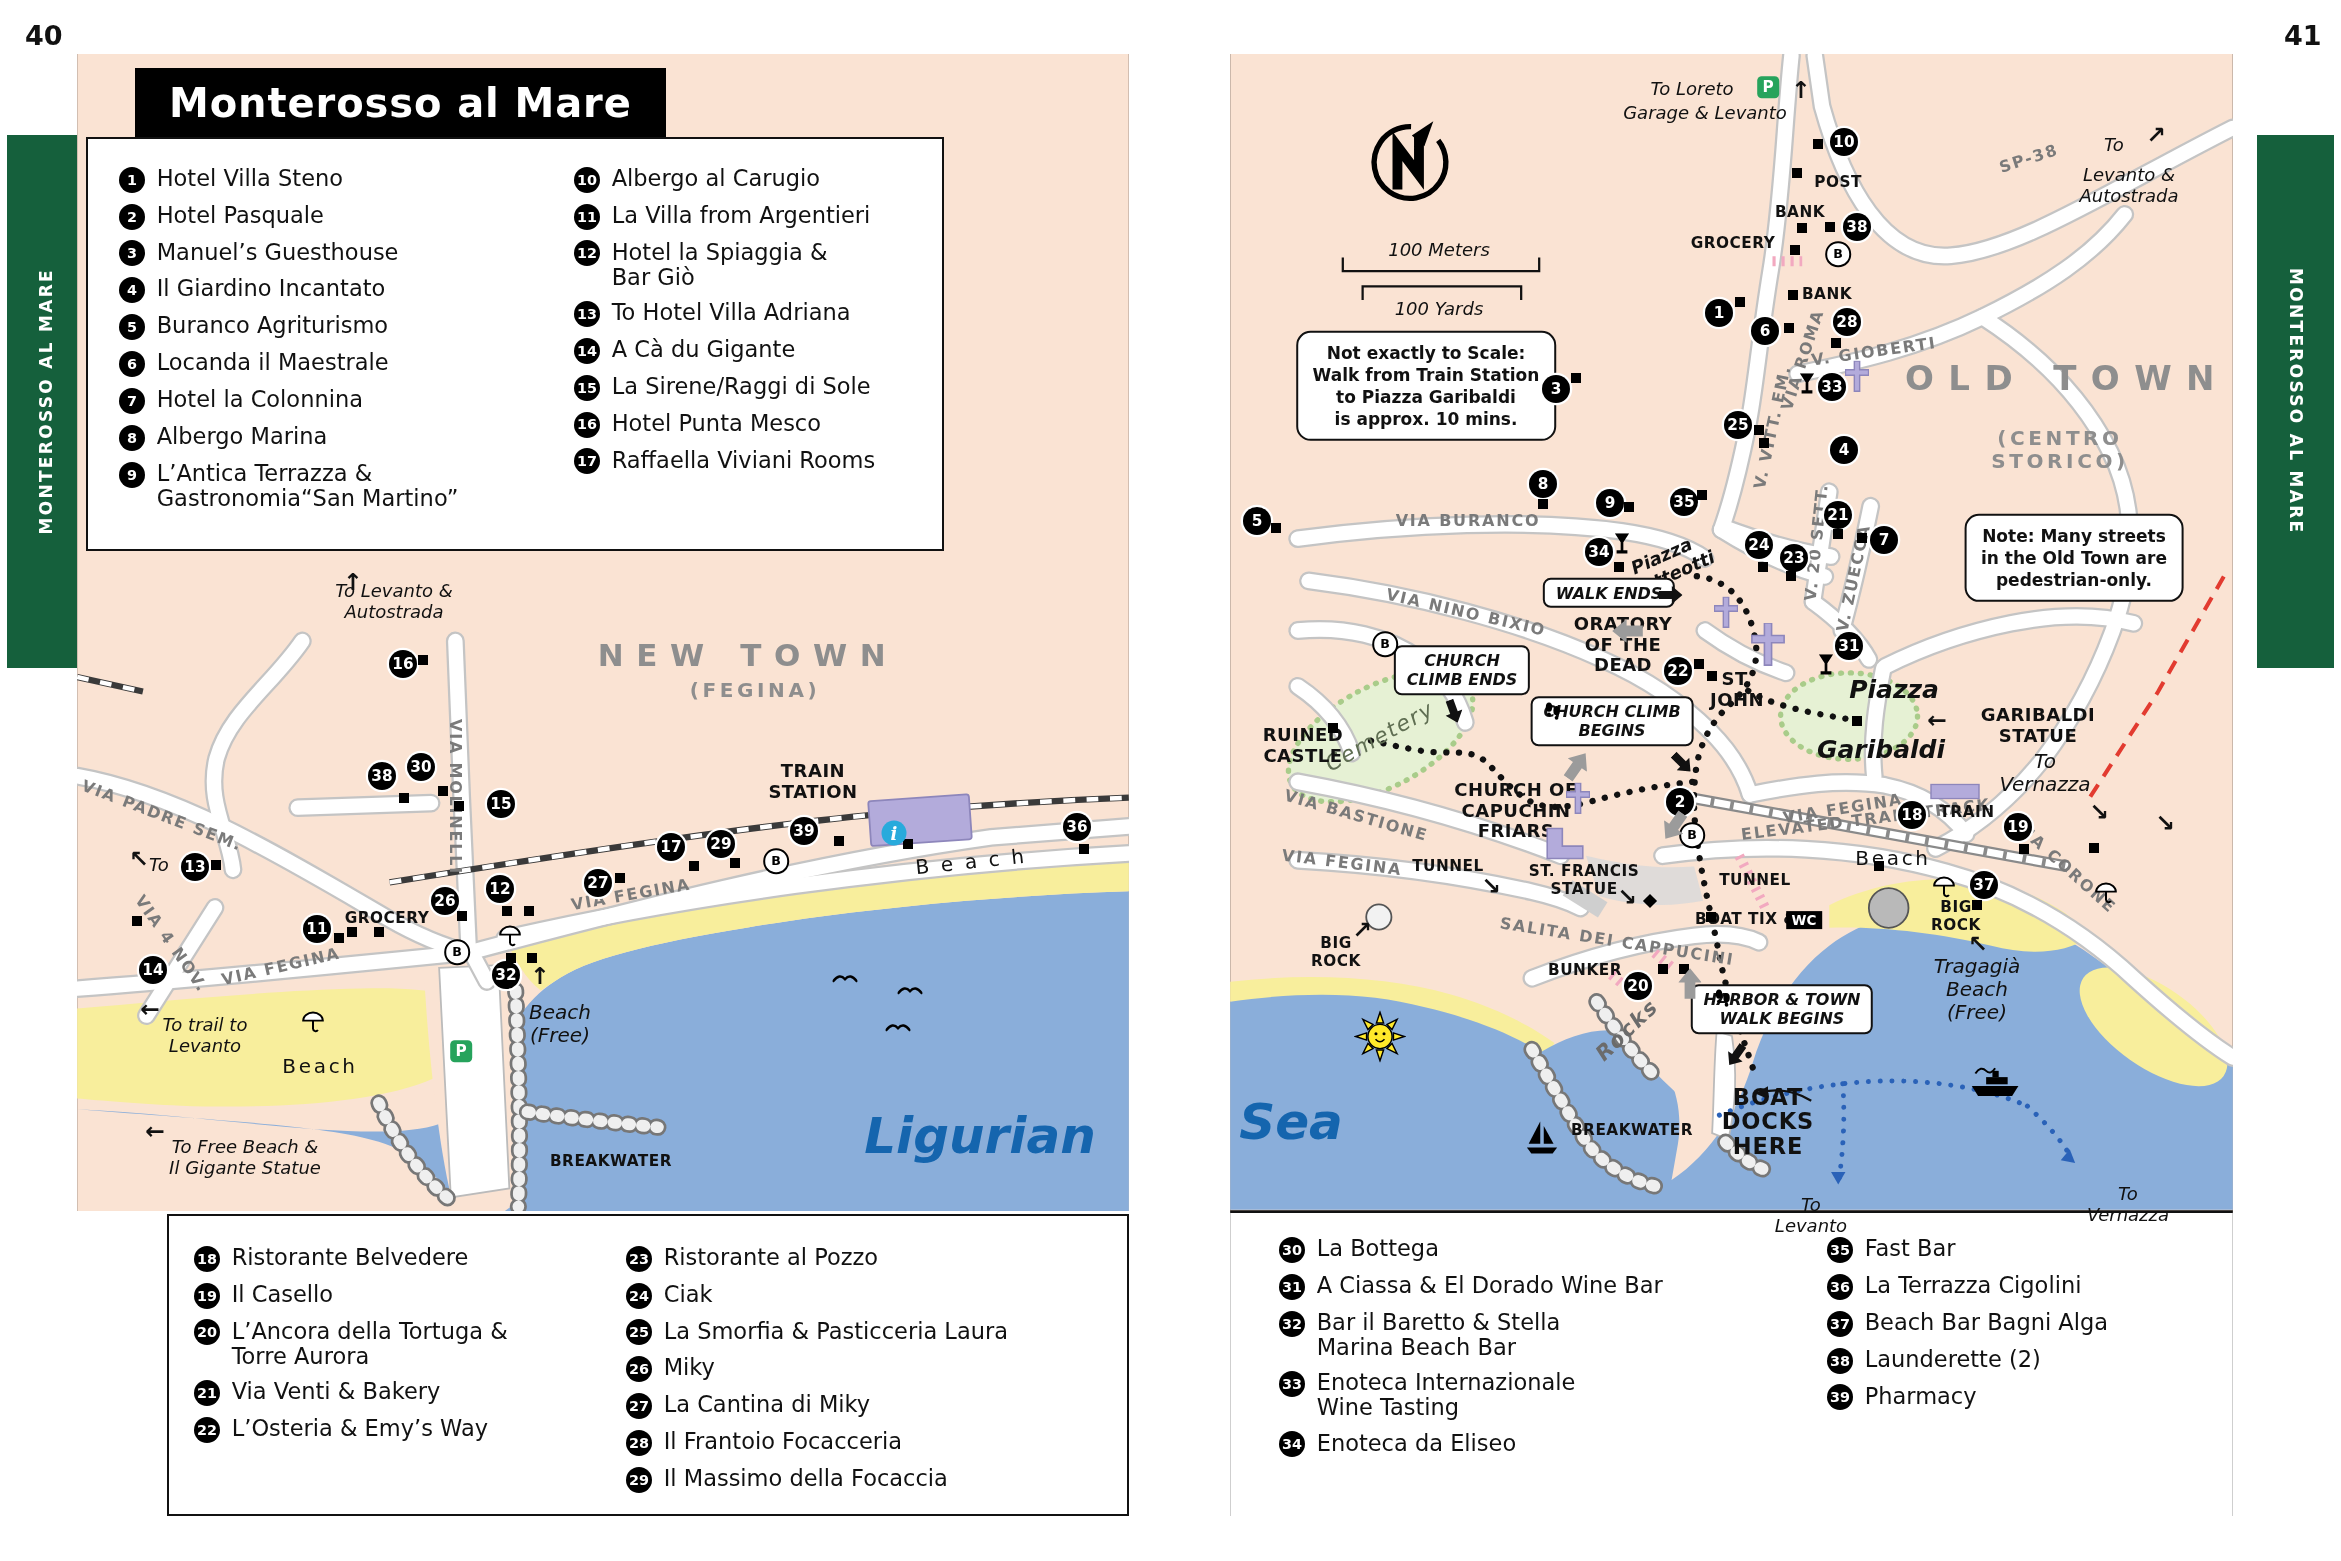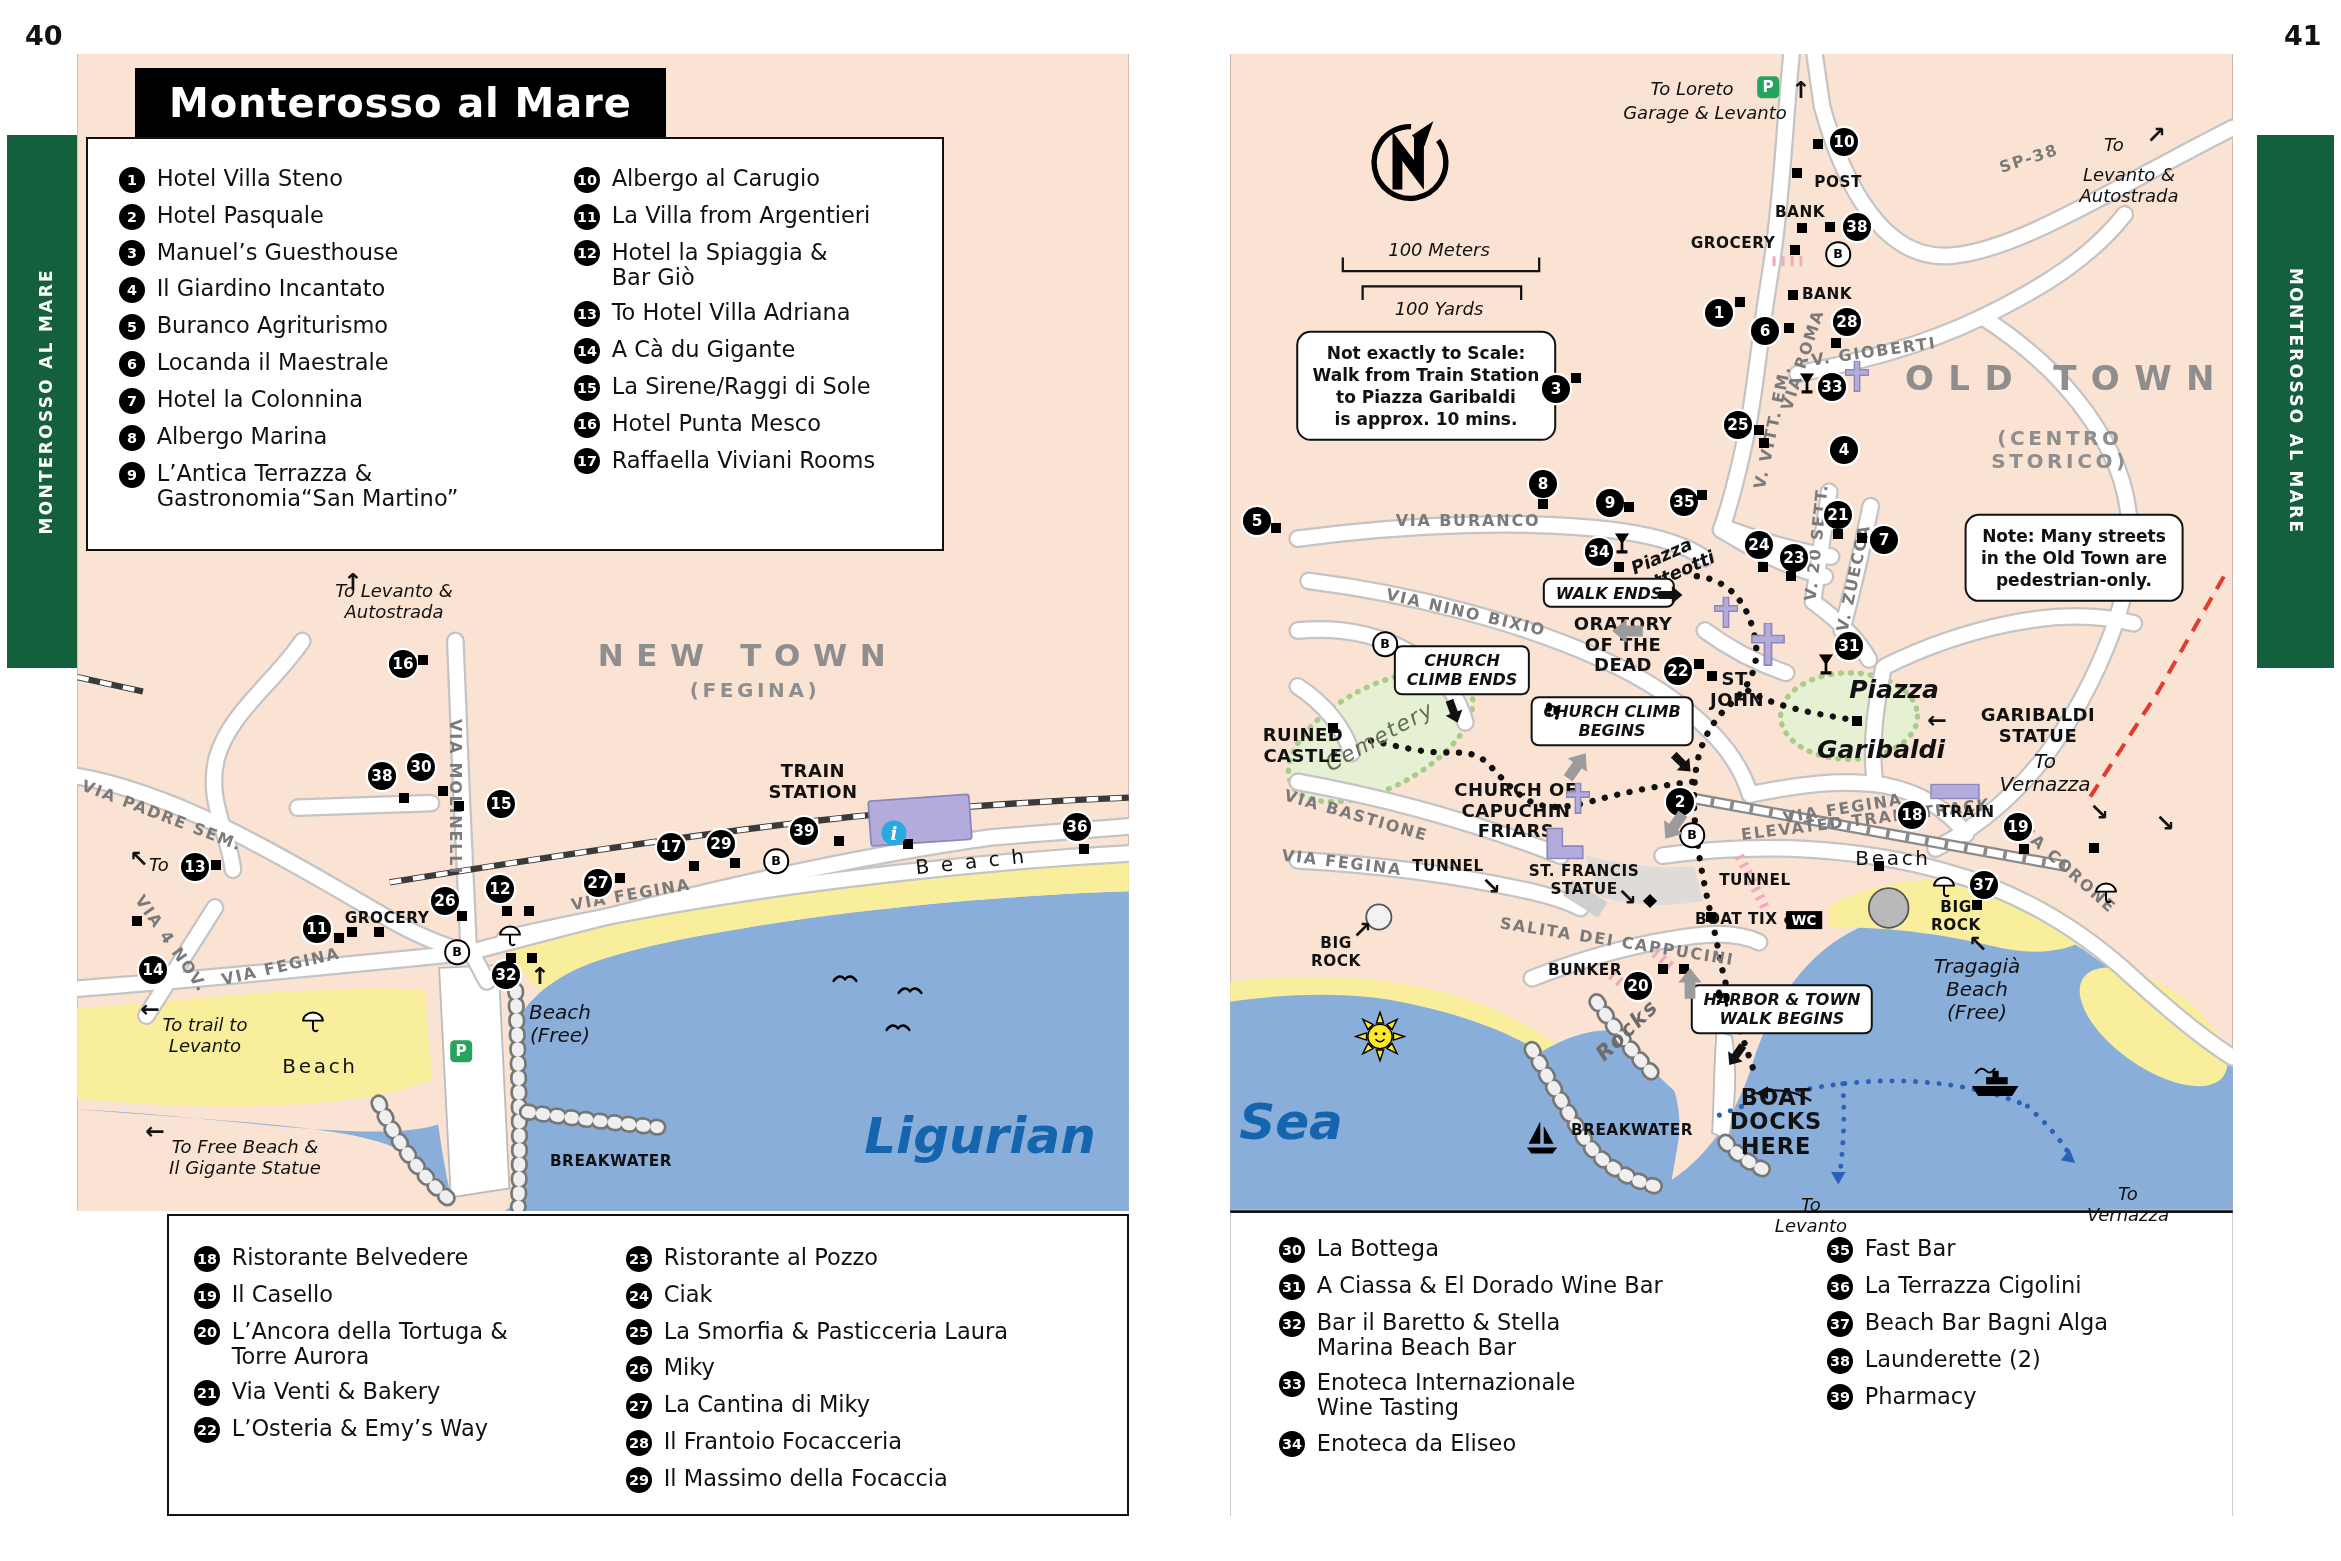--- a/index.html
+++ b/index.html
@@ -39,21 +39,21 @@
   .area.big{font-size:34px;letter-spacing:14.4px;line-height:1.5;}
   .area2{font-weight:bold;font-size:20px;color:#8e8e8e;letter-spacing:3.6px;}
   .sea-lab{font-style:italic;font-weight:bold;font-size:50px;color:var(--sea-text);}
   .beach-lab{font-size:20px;letter-spacing:2.7px;}
   .notebox{background:#fff;border:2.7px solid #111;border-radius:14.4px;padding:9px 14.4px;
            font-weight:bold;font-size:17px;line-height:1.3;}
   .walkbox{background:#fff;border:2.3px solid #111;border-radius:8px;padding:3.6px 10.8px;
            font-weight:bold;font-style:italic;font-size:16px;line-height:1.2;white-space:pre;}
   .piazza{font-weight:bold;font-style:italic;font-size:18px;}
   .piazzabig{font-weight:bold;font-style:italic;font-size:25px;}
-  .boatdocks{font-weight:bold;font-size:22.5px;line-height:1.08;letter-spacing:0.9px;margin-left:8px;}
+  .boatdocks{font-weight:bold;font-size:22.5px;line-height:1.08;letter-spacing:0.9px;}
   .cem{font-style:italic;font-size:21.6px;color:#5f6e52;letter-spacing:1.8px;}
   .rocks{font-style:italic;font-weight:bold;font-size:21px;color:#6b6b6b;letter-spacing:1.8px;}
   .arr{font-size:23.4px;font-weight:bold;}
   .mk{position:absolute;transform:translate(-50%,-50%);width:28px;height:28px;border-radius:50%;
       background:#000;color:#fff;font-weight:bold;font-size:15.3px;display:flex;align-items:center;
       justify-content:center;box-shadow:0 0 0 2.3px #fff;}
   .stop{position:absolute;transform:translate(-50%,-50%);width:21.6px;height:21.6px;border-radius:50%;
         background:#fff;border:2.3px solid #000;color:#000;font-weight:bold;font-size:12.6px;
         display:flex;align-items:center;justify-content:center;}
   .sq{position:absolute;transform:translate(-50%,-50%);width:10px;height:10px;background:#000;}

